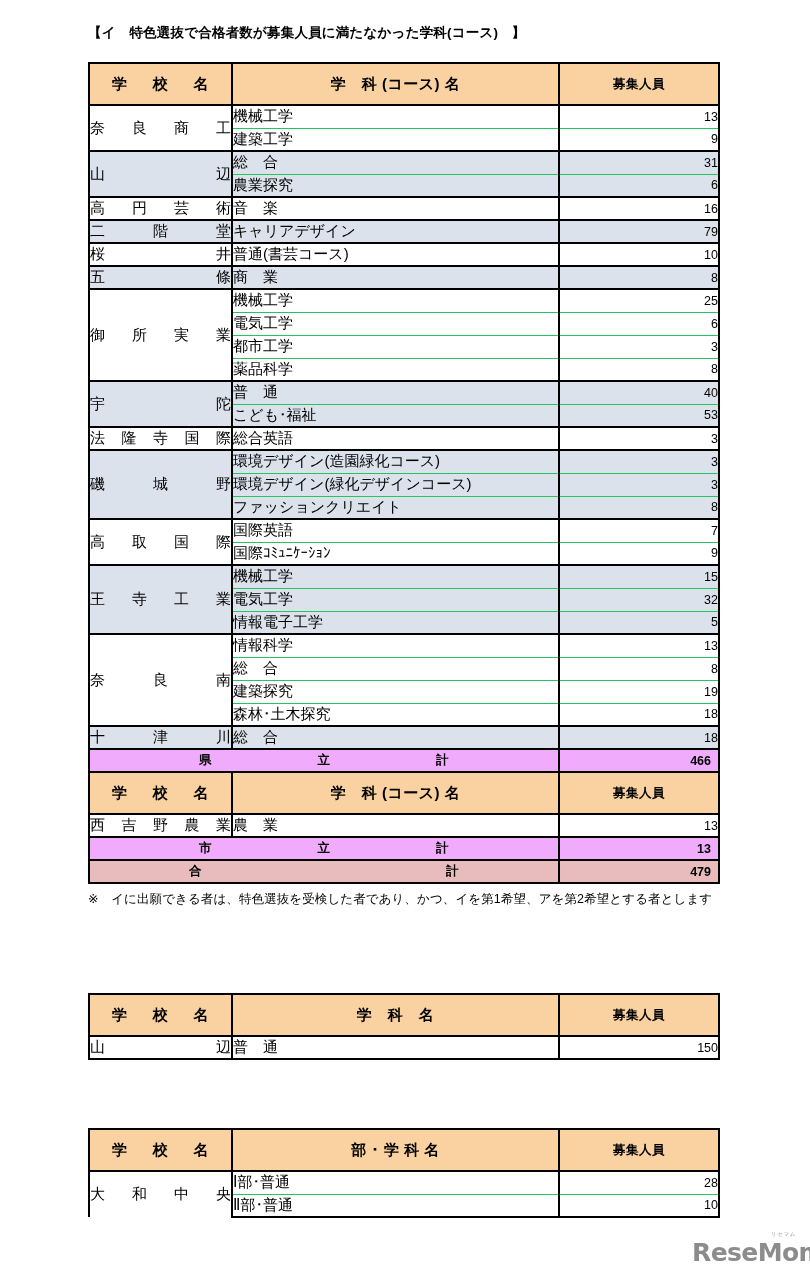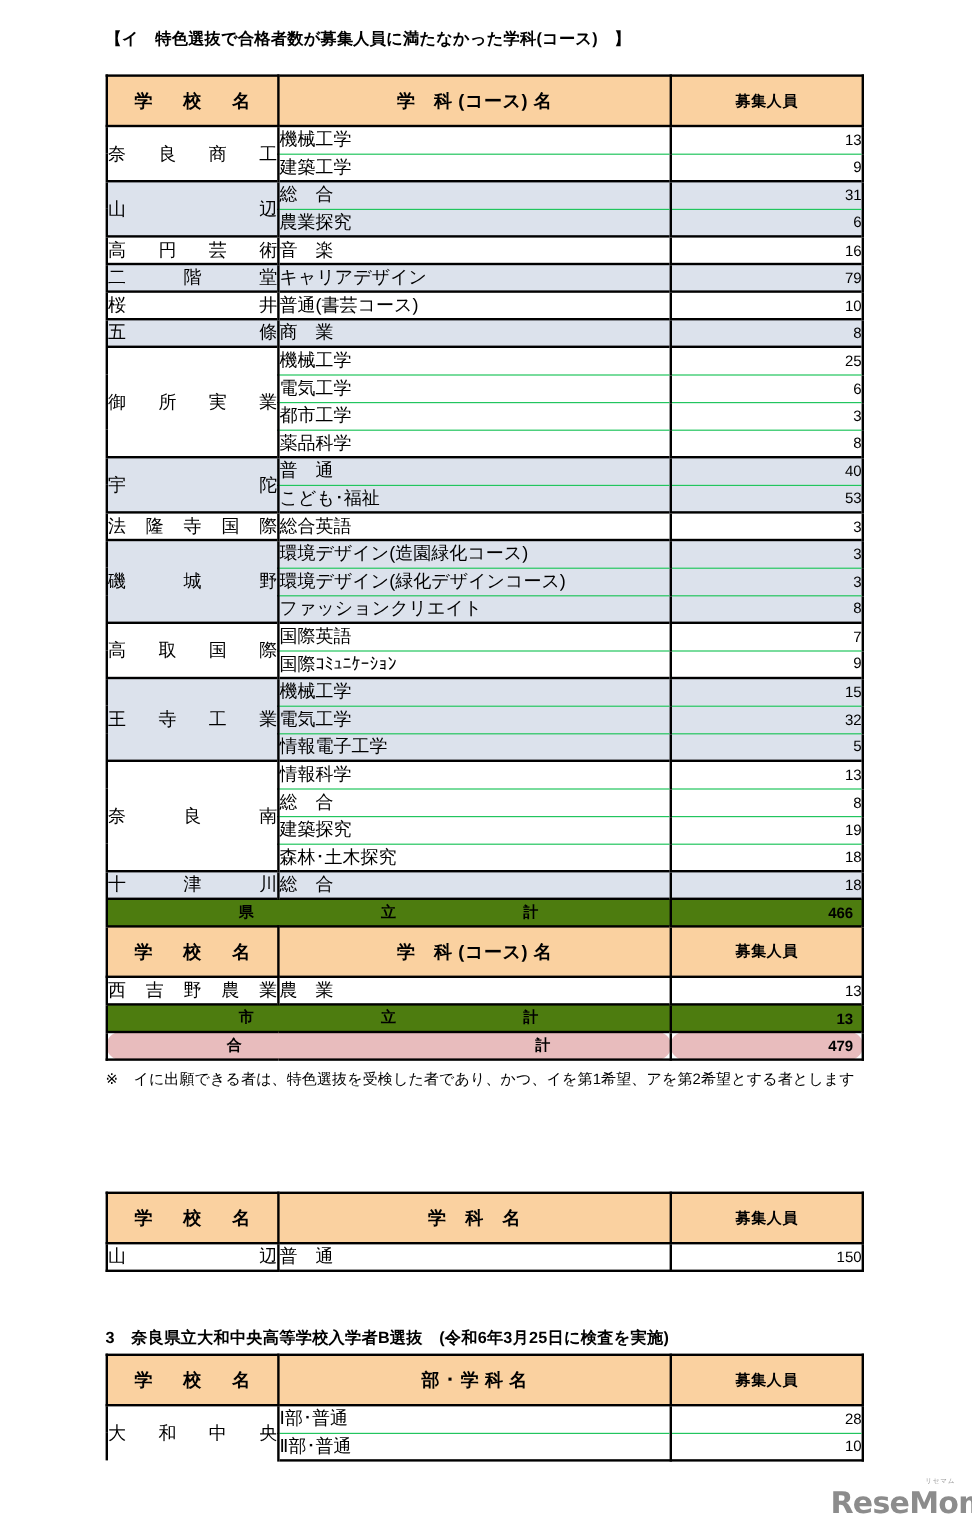--- a/index.html
+++ b/index.html
@@ -118,24 +118,24 @@
     border-right: 2px solid #000000;
     text-align: center;
     letter-spacing: 0.5px;
   }
   tr.total td.tot-val {
     border-right: 2px solid #000000;
     text-align: right;
     padding: 0 7px;
     font-weight: bold;
   }
-  .tot-green td { background: #4d7c0f; }
+  .tot-green td { background: #f0abfc; }
   .tot-pink  td { background: #e8bcbd; }
 
-  tr.last td { border-bottom: 2px solid #000000; border-radius: 11px; }
+  tr.last td { border-bottom: 2px solid #000000; }
 
   
   .spread {
     display: inline-block;
     min-width: 250px;
     text-align: justify;
     text-align-last: justify;
   }
   .spread-wide {
     display: inline-block;
@@ -370,21 +370,20 @@
           <td class="cap" style="text-align: center;">募集人員</td>
         </tr>
         <tr class="body grp-start last">
           <td class="school shade-white" rowspan="1" style="border-bottom: 2px solid rgb(0, 0, 0);">山辺</td>
           <td class="dept shade-white" style="border-bottom: 2px solid rgb(0, 0, 0);">普　通</td>
           <td class="cap shade-white" style="border-bottom: 2px solid rgb(0, 0, 0);">150</td>
         </tr>
       </tbody>
   </table>
 
-  <div class="section-title" id="title-3">3　奈良県立大和中央高等学校入学者B選抜　(令和6年3月25日に検査を実施)</div>
 
   <table class="grid" id="table-3" style="left:88px; top:1128px;">
     <colgroup>
       <col class="c-school">
         <col class="c-dept">
         <col class="c-cap">
     </colgroup>
     <tbody>
         <tr class="hdr">
           <td class="school">学　校　名</td>

